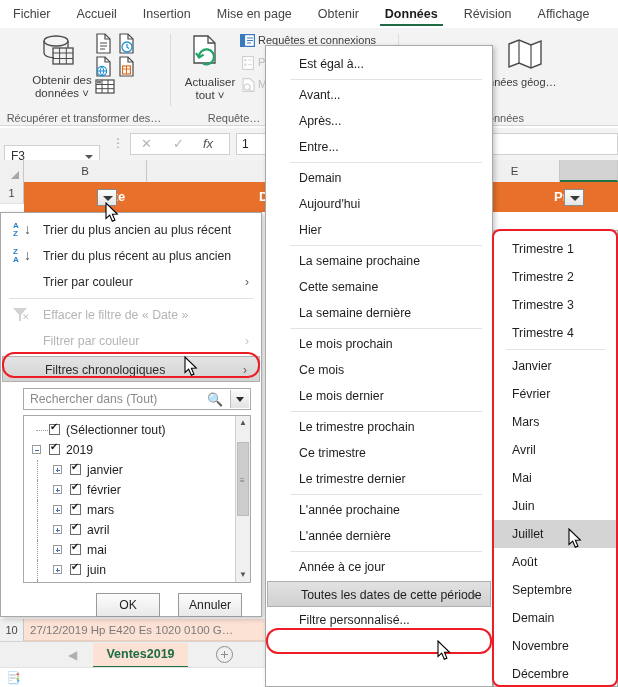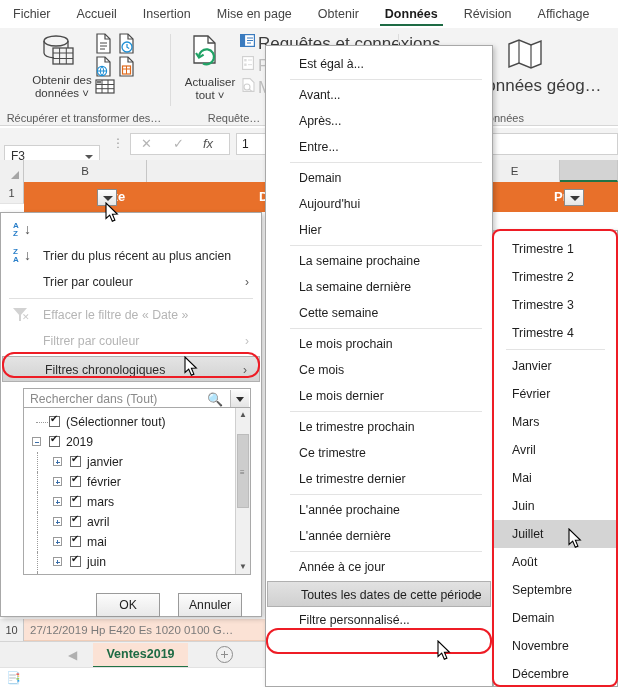--- a/index.html
+++ b/index.html
@@ -35,21 +35,21 @@
   .rgroup-label {
     position:absolute; bottom:2px; width:100%; text-align:center;
     font-size:11px; color:#5a5a5a; white-space:nowrap;
   }
   .rsep { position:absolute; top:6px; width:1px; height:72px; background:#dcdcdc; }
   .bigbtn-label {
     position:absolute; text-align:center; font-size:11.5px;
     color:#3b3b3b; line-height:13px; width:90px;
   }
   .small-ico { position:absolute; }
-  .glyph-txt { position:absolute; font-size:17px; color:#3b3b3b; white-space:nowrap; }
+  .glyph-txt { position:absolute; font-size:11px; color:#3b3b3b; white-space:nowrap; }
   .glyph-txt.dim { color:#bdbdbd; }
 
   
   #formula-row {
     position:absolute; left:0; top:128px; width:618px; height:32px;
     background:#f3f3f3;
   }
   #name-box {
     position:absolute; left:4px; top:17px; width:96px; height:22px;
     background:#fff; border:1px solid #d0d0d0; font-size:12px;
@@ -220,21 +220,21 @@
     position:absolute; right:1px; top:1px; width:19px; height:18px;
     background:linear-gradient(#fbfbfb,#e3e3e3); border-left:1px solid #bdbdbd;
   }
   #af-search-drop i {
     position:absolute; left:5px; top:7px; width:0;height:0;
     border-left:4.5px solid transparent; border-right:4.5px solid transparent;
     border-top:5px solid #2d2d2d;
   }
   
   #af-list {
-    position:absolute; left:22px; top:194px; width:228px; height:168px;
+    position:absolute; left:22px; top:202px; width:228px; height:168px;
     background:#ffffff; border:1px solid #a9a9a9; overflow:hidden;
   }
   .tree-row {
     position:relative; height:20px; line-height:20px; font-size:12.2px; color:#1e1e1e;
     white-space:nowrap;
   }
   .tree-exp {
     position:absolute; width:9px; height:9px; top:5px;
     border:1px solid #9a9a9a; background:#fff;
   }
@@ -504,20 +504,21 @@
 </div>
 
 <div id="autofilter-panel">
 
   <div class="af-item" style="margin-top:4px">
     <span class="sort-ico">
       <span class="l1">A</span>
         <span class="l2">Z</span>
         <span class="arw">↓</span>
     </span>
+    <span>Trier du plus ancien au plus récent</span>
   </div>
 
   <div class="af-item">
     <span class="sort-ico">
       <span class="l1">Z</span>
         <span class="l2">A</span>
         <span class="arw">↓</span>
     </span>
     <span>Trier du plus récent au plus ancien</span>
   </div>
@@ -639,22 +640,22 @@
   <div class="dm-sep"></div>
   <div class="dm-item">Avant...</div>
   <div class="dm-item">Après...</div>
   <div class="dm-item">Entre...</div>
   <div class="dm-sep"></div>
   <div class="dm-item">Demain</div>
   <div class="dm-item">Aujourd'hui</div>
   <div class="dm-item">Hier</div>
   <div class="dm-sep"></div>
   <div class="dm-item">La semaine prochaine</div>
+  <div class="dm-item">Cette semaine</div>
   <div class="dm-item">La semaine dernière</div>
-  <div class="dm-item">Cette semaine</div>
   <div class="dm-sep"></div>
   <div class="dm-item">Le mois prochain</div>
   <div class="dm-item">Ce mois</div>
   <div class="dm-item">Le mois dernier</div>
   <div class="dm-sep"></div>
   <div class="dm-item">Le trimestre prochain</div>
   <div class="dm-item">Ce trimestre</div>
   <div class="dm-item">Le trimestre dernier</div>
   <div class="dm-sep"></div>
   <div class="dm-item">L'année prochaine</div>

